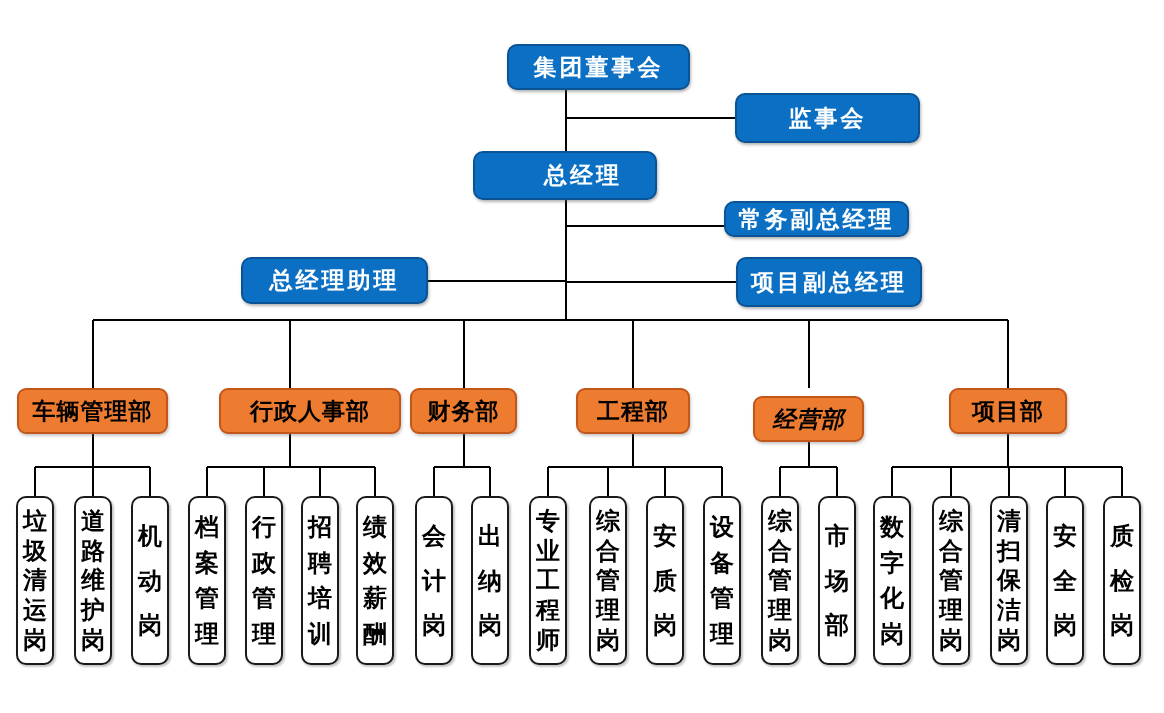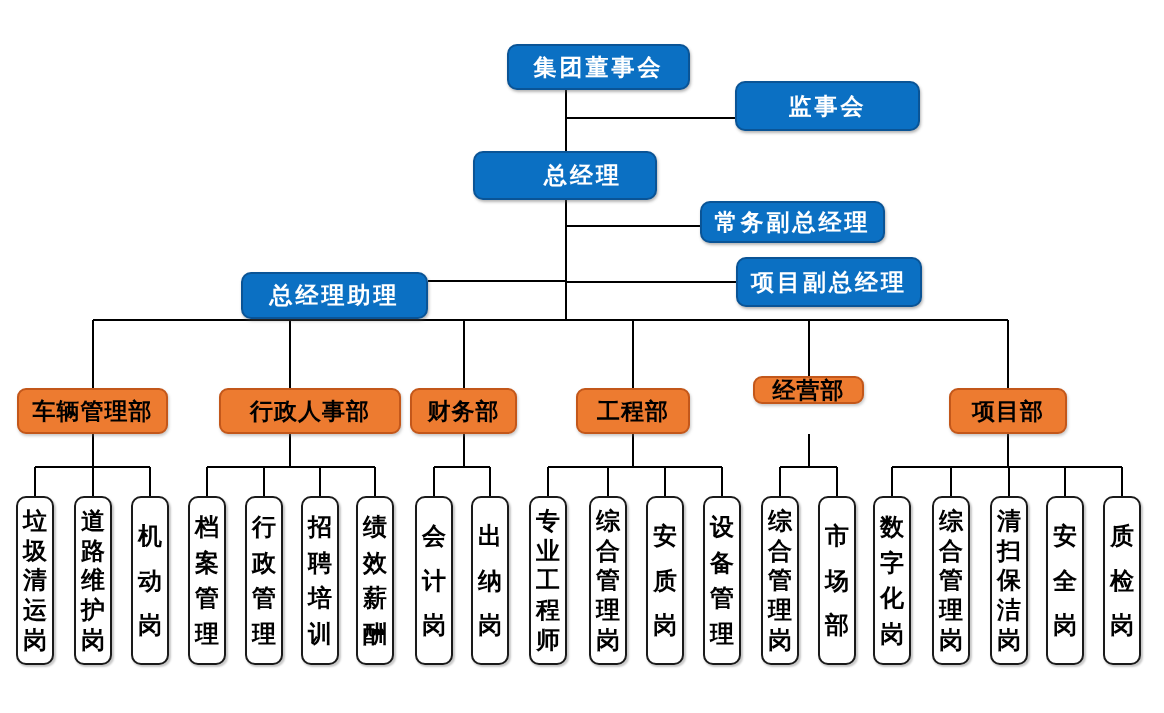--- a/index.html
+++ b/index.html
@@ -103,25 +103,25 @@
       <line x1="1008" y1="434" x2="1008" y2="467" stroke="#000000" stroke-width="2" shape-rendering="crispEdges"></line>
       <line x1="892" y1="467" x2="1122" y2="467" stroke="#000000" stroke-width="2" shape-rendering="crispEdges"></line>
       <line x1="892" y1="467" x2="892" y2="496" stroke="#000000" stroke-width="2" shape-rendering="crispEdges"></line>
       <line x1="951" y1="467" x2="951" y2="496" stroke="#000000" stroke-width="2" shape-rendering="crispEdges"></line>
       <line x1="1009" y1="467" x2="1009" y2="496" stroke="#000000" stroke-width="2" shape-rendering="crispEdges"></line>
       <line x1="1065" y1="467" x2="1065" y2="496" stroke="#000000" stroke-width="2" shape-rendering="crispEdges"></line>
       <line x1="1122" y1="467" x2="1122" y2="496" stroke="#000000" stroke-width="2" shape-rendering="crispEdges"></line>
     </svg>
   <div id="nodes">
       <div class="node exec" style="left: 475px; top: 44px; width: 183px; height: 46px; margin-left: 32px;">集团董事会</div>
-      <div class="node exec" style="left: 735px; top: 81px; width: 185px; height: 50px;">监事会</div>
+      <div class="node exec" style="left: 735px; top: 93px; width: 185px; height: 50px;">监事会</div>
       <div class="node exec" style="left: 473px; top: 151px; width: 184px; height: 49px; padding-left: 36px;">总经理</div>
-      <div class="node exec" style="left: 700px; top: 201px; width: 185px; height: 42px;">常务副总经理</div>
+      <div class="node exec" style="left: 724px; top: 201px; width: 185px; height: 36px;">常务副总经理</div>
       <div class="node exec" style="left: 736px; top: 257px; width: 186px; height: 50px;">项目副总经理</div>
-      <div class="node exec" style="left: 241px; top: 272px; width: 187px; height: 47px;">总经理助理</div>
+      <div class="node exec" style="left: 241px; top: 257px; width: 187px; height: 47px;">总经理助理</div>
       <div class="node dept" style="left: 17px; top: 388px; width: 151px; height: 46px;">车辆管理部</div>
       <div class="node pos vtext" style="left: 16px; top: 496px; width: 38px; height: 169px;">
         <span>垃</span>
         <span>圾</span>
         <span>清</span>
         <span>运</span>
         <span>岗</span>
       </div>
       <div class="node pos vtext" style="left: 74px; top: 496px; width: 38px; height: 169px;">
         <span>道</span>
@@ -190,21 +190,21 @@
         <span>安</span>
         <span>质</span>
         <span>岗</span>
       </div>
       <div class="node pos vtext" style="left: 703px; top: 496px; width: 38px; height: 169px;">
         <span>设</span>
         <span>备</span>
         <span>管</span>
         <span>理</span>
       </div>
-      <div class="node dept" style="left: 753px; top: 376px; width: 111px; height: 28px;">经营部</div>
+      <div class="node dept" style="left: 753px; top: 396px; width: 111px; height: 46px; font-style: italic;">经营部</div>
       <div class="node pos vtext" style="left: 761px; top: 496px; width: 38px; height: 169px;">
         <span>综</span>
         <span>合</span>
         <span>管</span>
         <span>理</span>
         <span>岗</span>
       </div>
       <div class="node pos vtext" style="left: 818px; top: 496px; width: 38px; height: 169px;">
         <span>市</span>
         <span>场</span>

